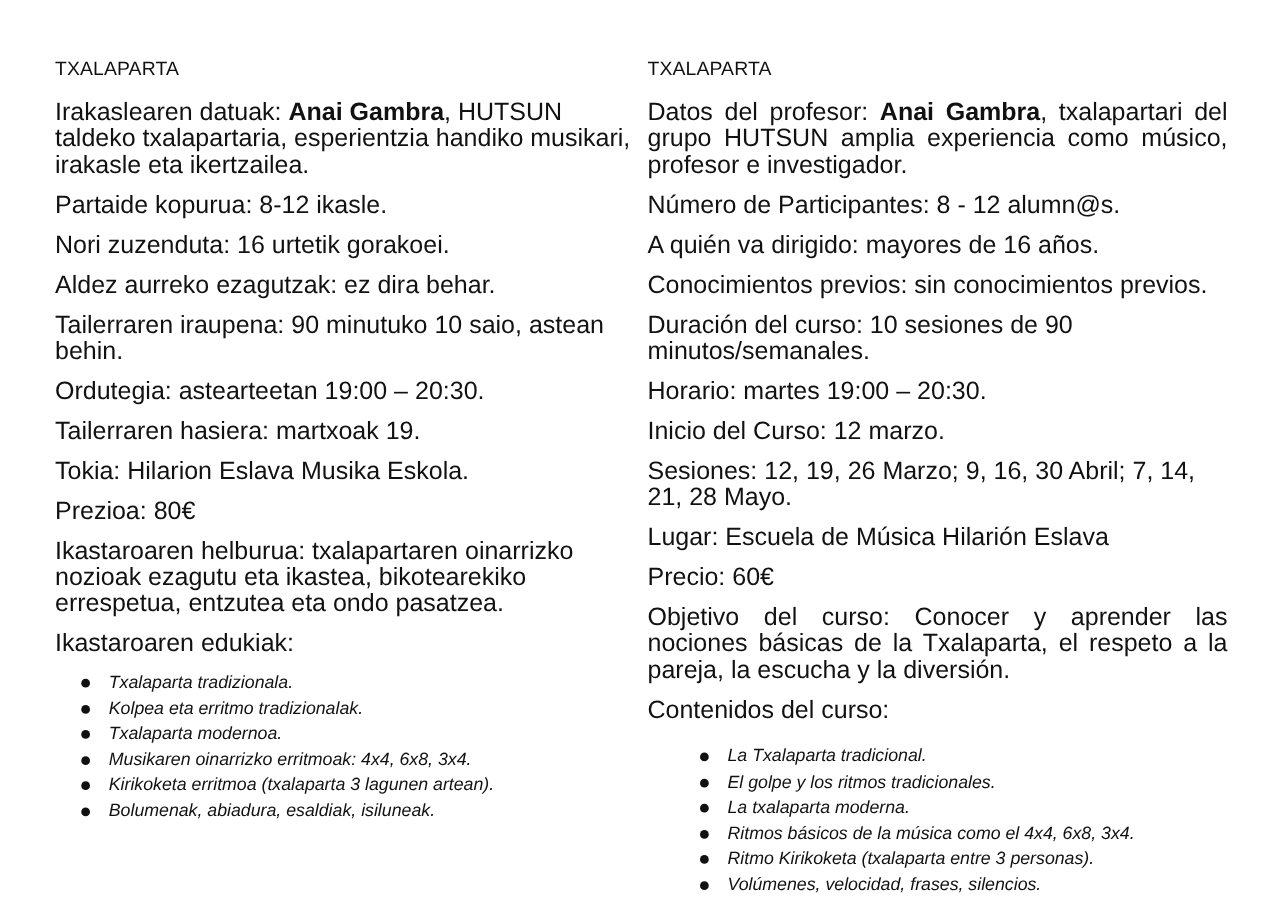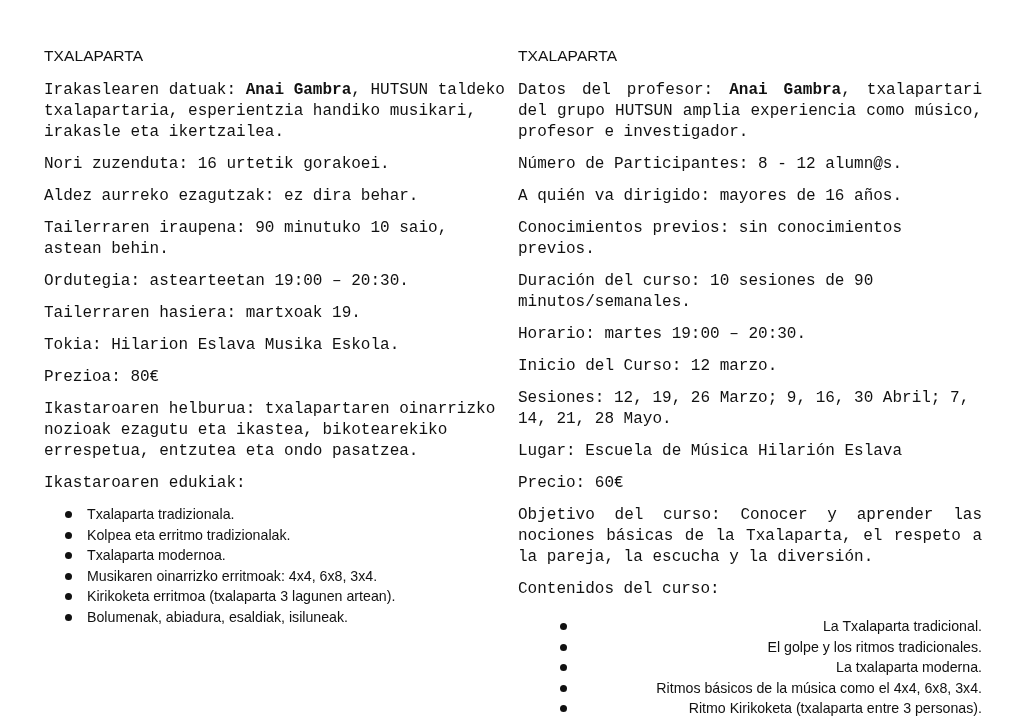--- a/index.html
+++ b/index.html
@@ -9,43 +9,44 @@
     color: #111111;
   }
   .col { position: absolute; top: 44px; }
   .col.left { left: 44px; width: 462px; }
   .col.right { left: 518px; width: 464px; }
   .title {
     font-weight: normal; font-size: 15.5px; letter-spacing: 0.1px;
     margin: 0 0 12px 0; height: 24px; line-height: 24px;
   }
   p {
-    margin: 0 0 11px 0; font-size: 16px; line-height: 21px; font-family: Liberation Mono, monospace;
+    margin: 0 0 11px 0; font-size: 20px; line-height: 21px;
   }
   .right p.just { text-align: justify; }
   b { font-weight: bold; }
   ul { margin: 0; padding: 0; list-style: none; }
   ul li {
-    position: relative; padding-left: 43px; font-size: 14.2px; line-height: 20.6px;
+    position: relative; padding-left: 43px; font-size: 14.2px; line-height: 20.6px; font-style: italic;
   }
   ul li .bullet {
     position: absolute; left: 21px; top: 7px; width: 7px; height: 7px;
     background: #111; border-radius: 50%;
   }
   .right ul li .bullet { left: 42px; }
-  .right ul li { padding-left: 64px; text-align: right; }
+  .right ul li { padding-left: 64px; }
   .left ul { margin-top: 10px; }
   .right ul { margin-top: 9px; }
 </style>
 </head>
 <body>
 
 <div class="col left">
   <div class="title">TXALAPARTA</div>
   <p><span>Irakaslearen datuak: </span><b>Anai Gambra</b><span>, HUTSUN taldeko txalapartaria, esperientzia handiko musikari, irakasle eta ikertzailea.</span></p>
+  <p>Partaide kopurua: 8-12 ikasle.</p>
   <p>Nori zuzenduta: 16 urtetik gorakoei.</p>
   <p>Aldez aurreko ezagutzak: ez dira behar.</p>
   <p>Tailerraren iraupena: 90 minutuko 10 saio, astean behin.</p>
   <p>Ordutegia: astearteetan 19:00 – 20:30.</p>
   <p>Tailerraren hasiera: martxoak 19.</p>
   <p>Tokia: Hilarion Eslava Musika Eskola.</p>
   <p>Prezioa: 80€</p>
   <p>Ikastaroaren helburua: txalapartaren oinarrizko nozioak ezagutu eta ikastea, bikotearekiko errespetua, entzutea eta ondo pasatzea.</p>
   <p style="margin-bottom:0">Ikastaroaren edukiak:</p>
   <ul>

